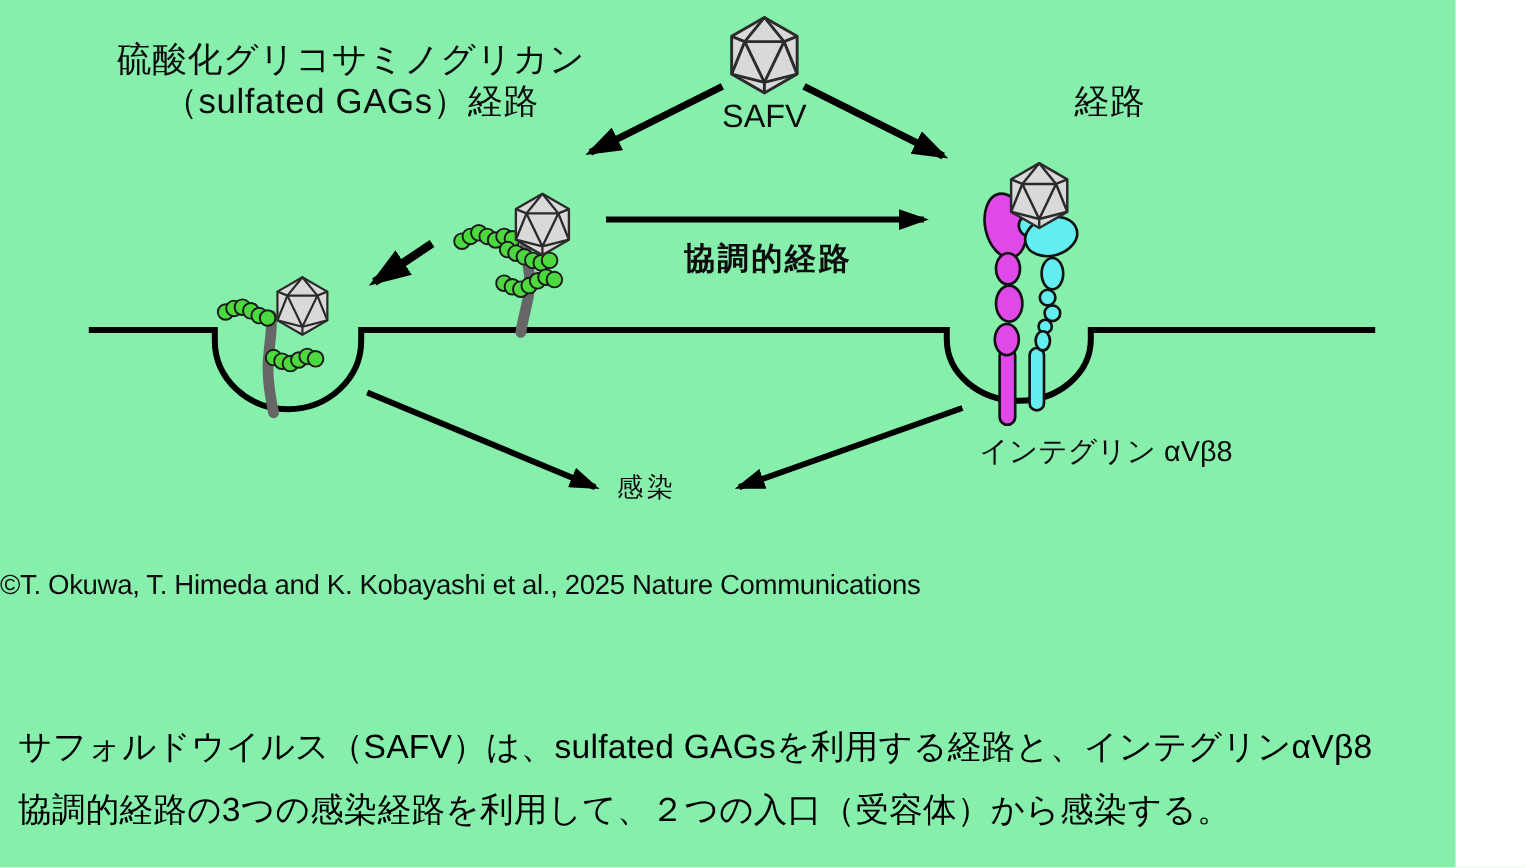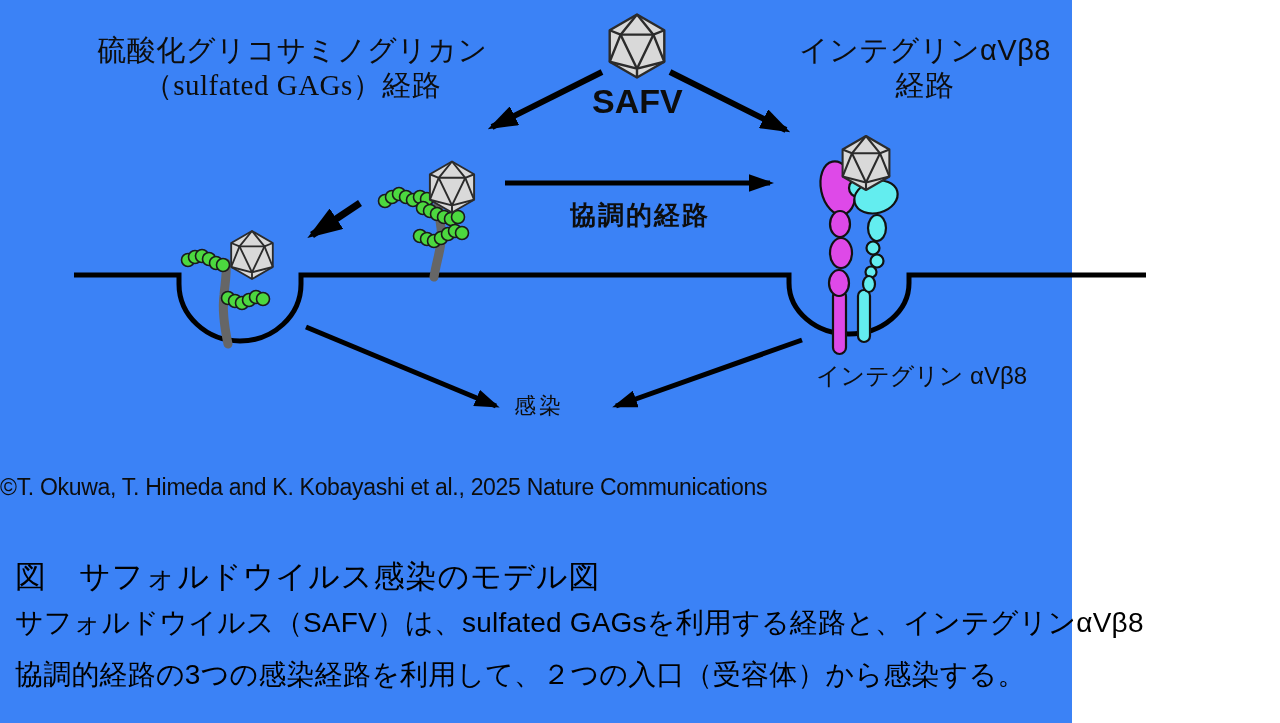--- a/index.html
+++ b/index.html
@@ -1,22 +1,22 @@
 <!DOCTYPE html>
 <html><head>
 <meta charset="utf-8">
 <style>
   html,body{margin:0;padding:0;background:#ffffff;width:1280px;height:723px;overflow:hidden;}
   body{font-family:"Liberation Sans","DejaVu Sans",sans-serif;color:#000;}
-  .stage{position:relative;width:1072px;height:723px;background:#3b82f6;}
+  .stage{position:relative;width:1213px;height:723px;background:#86efac;}
   .svgwrap{position:absolute;left:0;top:0;width:1280px;height:540px;}
   .lbl{position:absolute;white-space:nowrap;color:#0d0d0d;}
   .t-center{text-align:center;}
   .pathway-title{font-size:29px;line-height:35px;letter-spacing:0.5px;}
-  .safv{font-size:34px;font-weight:bold;}
+  .safv{font-size:27px;}
   .coop{font-size:26px;letter-spacing:2px;}
   .small-lbl{font-size:24px;}
   .infect{font-size:22px;letter-spacing:3px;}
   .credit{font-size:23px;width:1280px;letter-spacing:-0.3px;}
   .cap-title{position:absolute;left:15px;top:556px;font-size:31px;letter-spacing:1px;}
   .cap-line{position:absolute;left:15px;font-size:28px;letter-spacing:0.2px;white-space:nowrap;}
 </style>
 </head>
 <body>
 
@@ -118,33 +118,31 @@
           <circle cx="877" cy="261" r="6.5"></circle>
           <circle cx="871" cy="272" r="5.5"></circle>
           <ellipse cx="869" cy="284" rx="6" ry="8"></ellipse>
         </g>
         <use href="#ico" transform="translate(866,163) scale(0.9)" fill="#d9d9d9"></use>
       </g>
     </svg>
   </div>
 
   <div class="lbl pathway-title t-center" style="left:85px;top:33px;width:415px;">硫酸化グリコサミノグリカン</div>
-  <div class="lbl pathway-title t-center" style="left:85px;top:68px;width:415px;font-family:Liberation Serif, serif;">（sulfated GAGs）経路</div>
+  <div class="lbl pathway-title t-center" style="left:85px;top:68px;width:415px;">（sulfated GAGs）経路</div>
 
   <div class="lbl safv t-center" style="left:592px;top:82px;width:90px;">SAFV</div>
 
-  <div class="lbl pathway-title t-center" style="left:770px;top:33px;width:310px;">インテグリンαVβ8</div>
   <div class="lbl pathway-title t-center" style="left:770px;top:68px;width:310px;">経路</div>
 
   <div class="lbl coop t-center" style="left:505px;top:198px;width:270px;font-weight:bold;">協調的経路</div>
 
 
   <div class="lbl small-lbl" style="left:816px;top:360px;">インテグリン αVβ8</div>
 
   <div class="lbl infect" style="left:514px;top:391px;">感染</div>
 
   <div class="lbl credit" style="left:0;top:474px;">©T. Okuwa, T. Himeda and K. Kobayashi et al., 2025 Nature Communications</div>
 
-  <div class="cap-title">図　サフォルドウイルス感染のモデル図</div>
   <div class="cap-line" style="top:604px;">サフォルドウイルス（SAFV）は、sulfated GAGsを利用する経路と、インテグリンαVβ8</div>
   <div class="cap-line" style="top:656px;">協調的経路の3つの感染経路を利用して、２つの入口（受容体）から感染する。</div>
 
 </div>
 
 </body></html>

